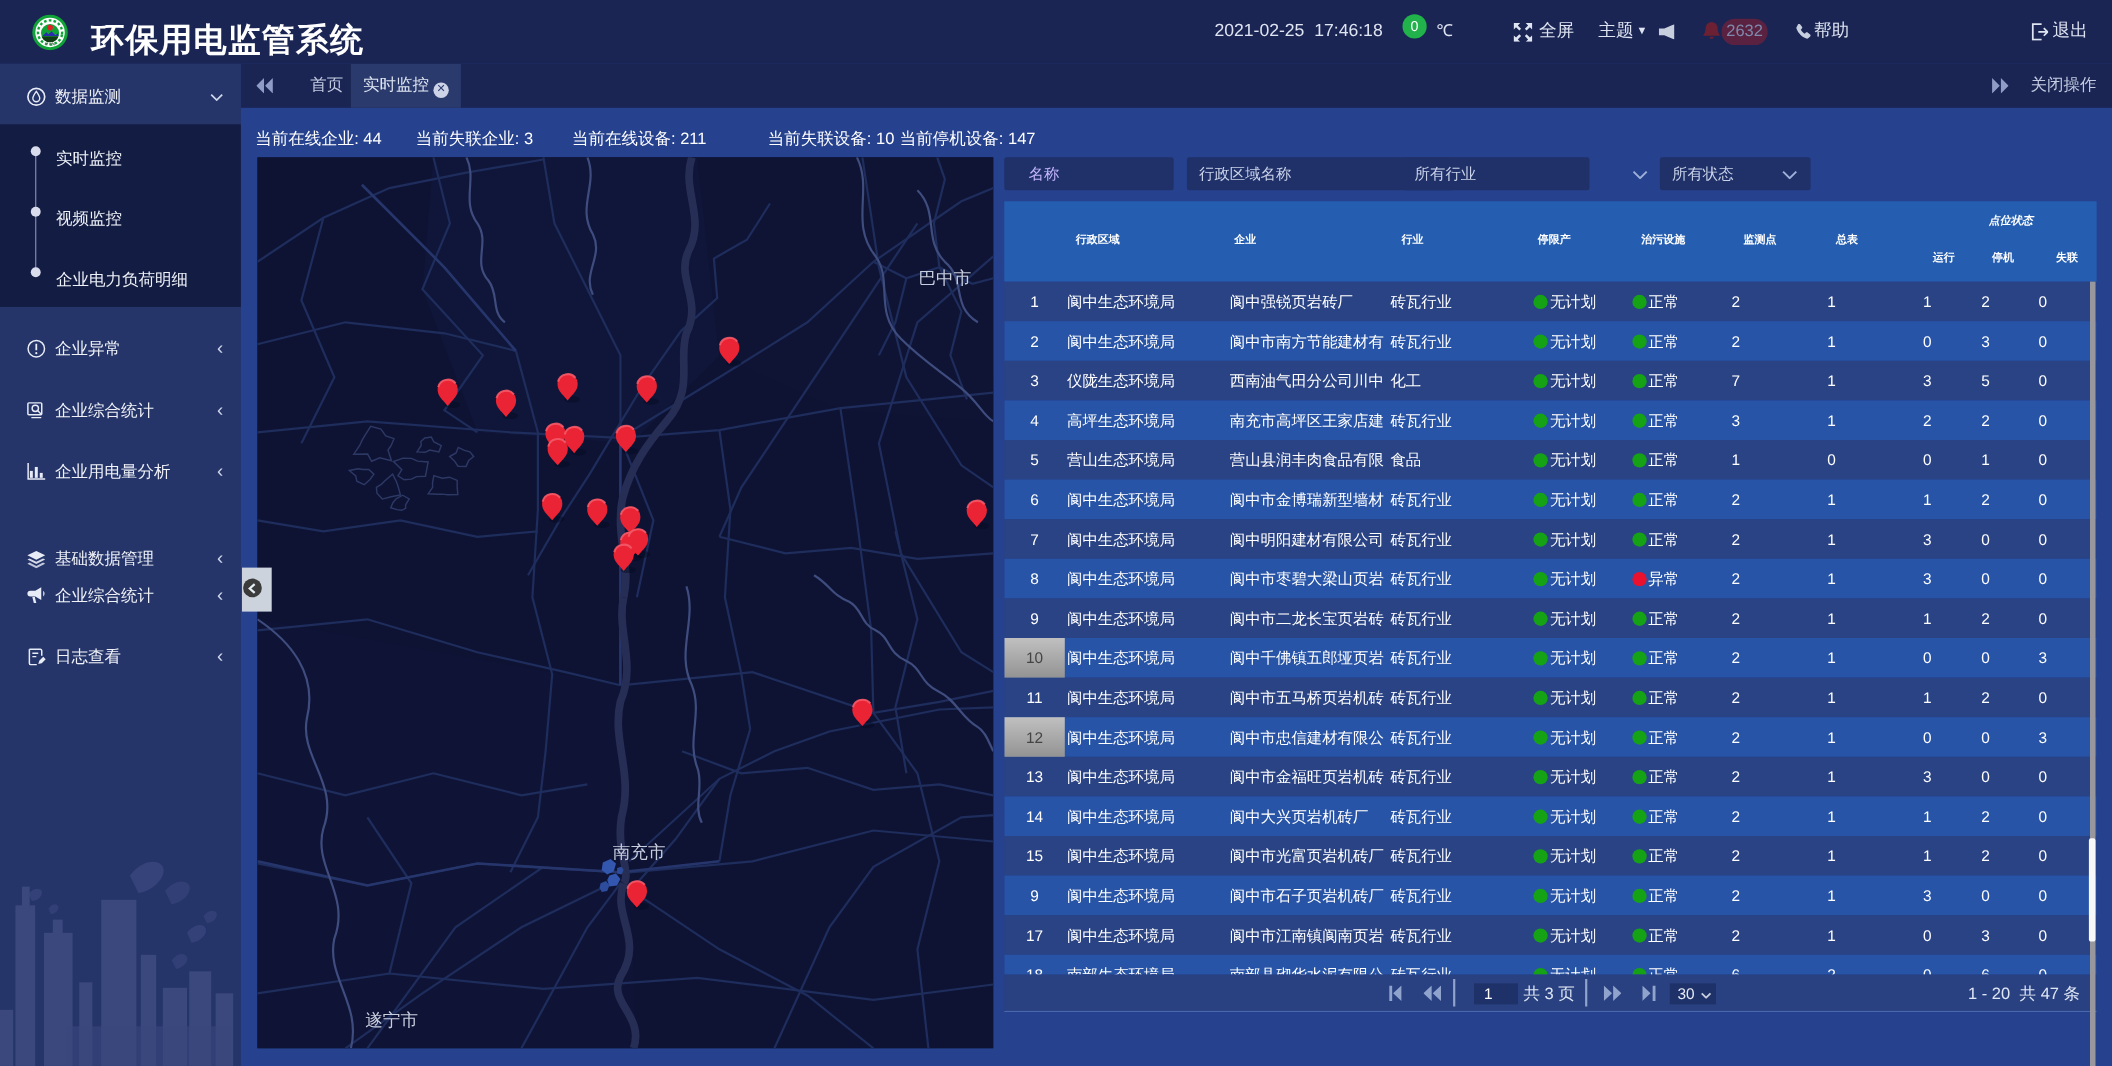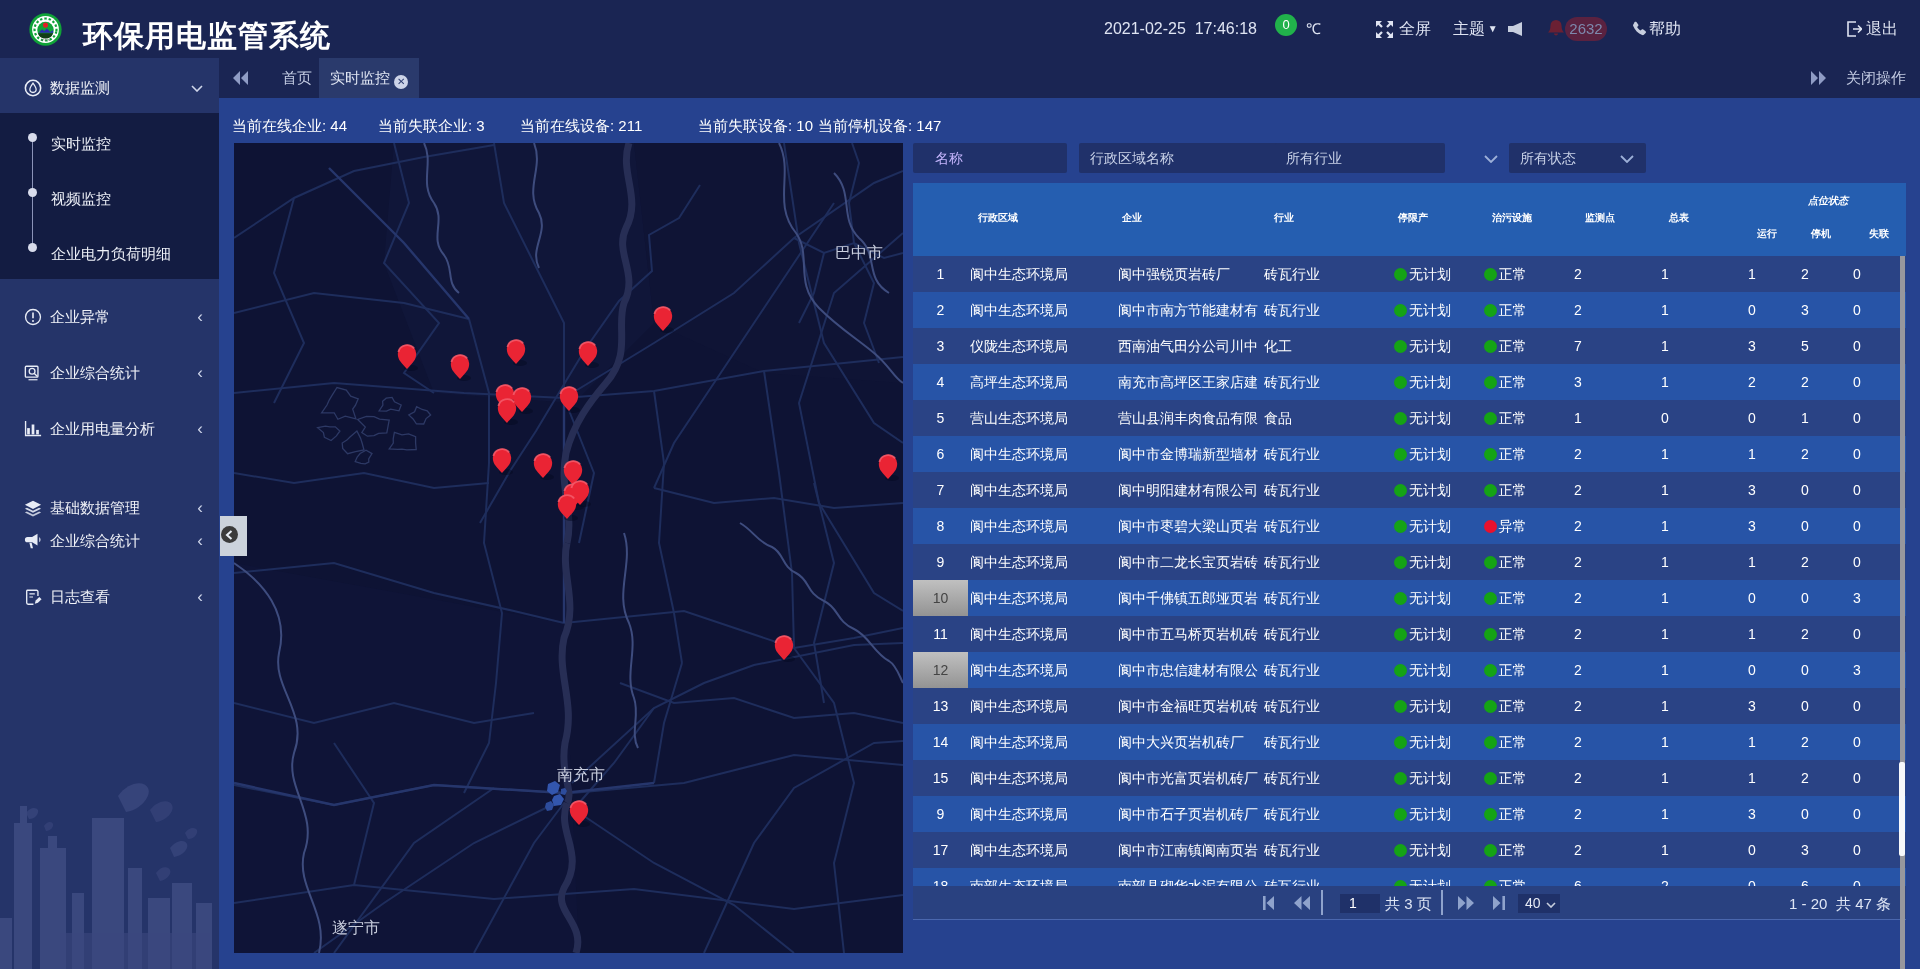--- a/index.html
+++ b/index.html
@@ -653,21 +653,21 @@
     <div class="pi" style="left:408px; top:4px; width:1.5px; height:25px; background:#8fa3cc;"></div>
     <div class="pi" style="left:427px; top:8px; width:40px; height:19px; background:#1f3169; color:#fff; text-align:left; padding-left:9px; font-size:14px; line-height:19px;">1</div>
     <div class="pi" style="left:472px; top:8px; line-height:19px;">共 3 页</div>
     <div class="pi" style="left:528px; top:4px; width:1.5px; height:25px; background:#8fa3cc;"></div>
     <svg class="pi" style="left:545px; top:10px;" width="16" height="14" viewBox="0 0 16 14">
         <path class="ptri" d="M0 0 L7.5 7 0 14z M8.5 0 L16 7 8.5 14z"></path>
       </svg>
     <svg class="pi" style="left:580px; top:10px;" width="14" height="14" viewBox="0 0 14 14">
         <path class="ptri" d="M0 0 L7.5 7 0 14z M9.4 0 H12 v14 H9.4z"></path>
       </svg>
-    <div class="pi" style="left:605px; top:8px; width:42px; height:19px; background:#1f3169; color:#e7ebf5; font-size:14px; line-height:19px;"><span style="margin-left:7px;">40</span><svg style="margin-left:5px;" width="10" height="6" viewBox="0 0 10 6" fill="none" stroke="#c7cede" stroke-width="1.6">
+    <div class="pi" style="left:605px; top:8px; width:42px; height:19px; background:#1f3169; color:#e7ebf5; font-size:14px; line-height:19px;"><span style="margin-left:7px;">30</span><svg style="margin-left:5px;" width="10" height="6" viewBox="0 0 10 6" fill="none" stroke="#c7cede" stroke-width="1.6">
           <path d="M1 1 L5 5 9 1"></path>
         </svg></div>
     <div class="pi" style="left:876px; top:8px; line-height:19px;">1 - 20</div>
     <div class="pi" style="left:923px; top:8px; line-height:19px;">共 47 条</div>
   </div>
   <div class="sbtrack"></div>
   <div class="sbthumb"></div>
 </div>
 
 </body></html>

